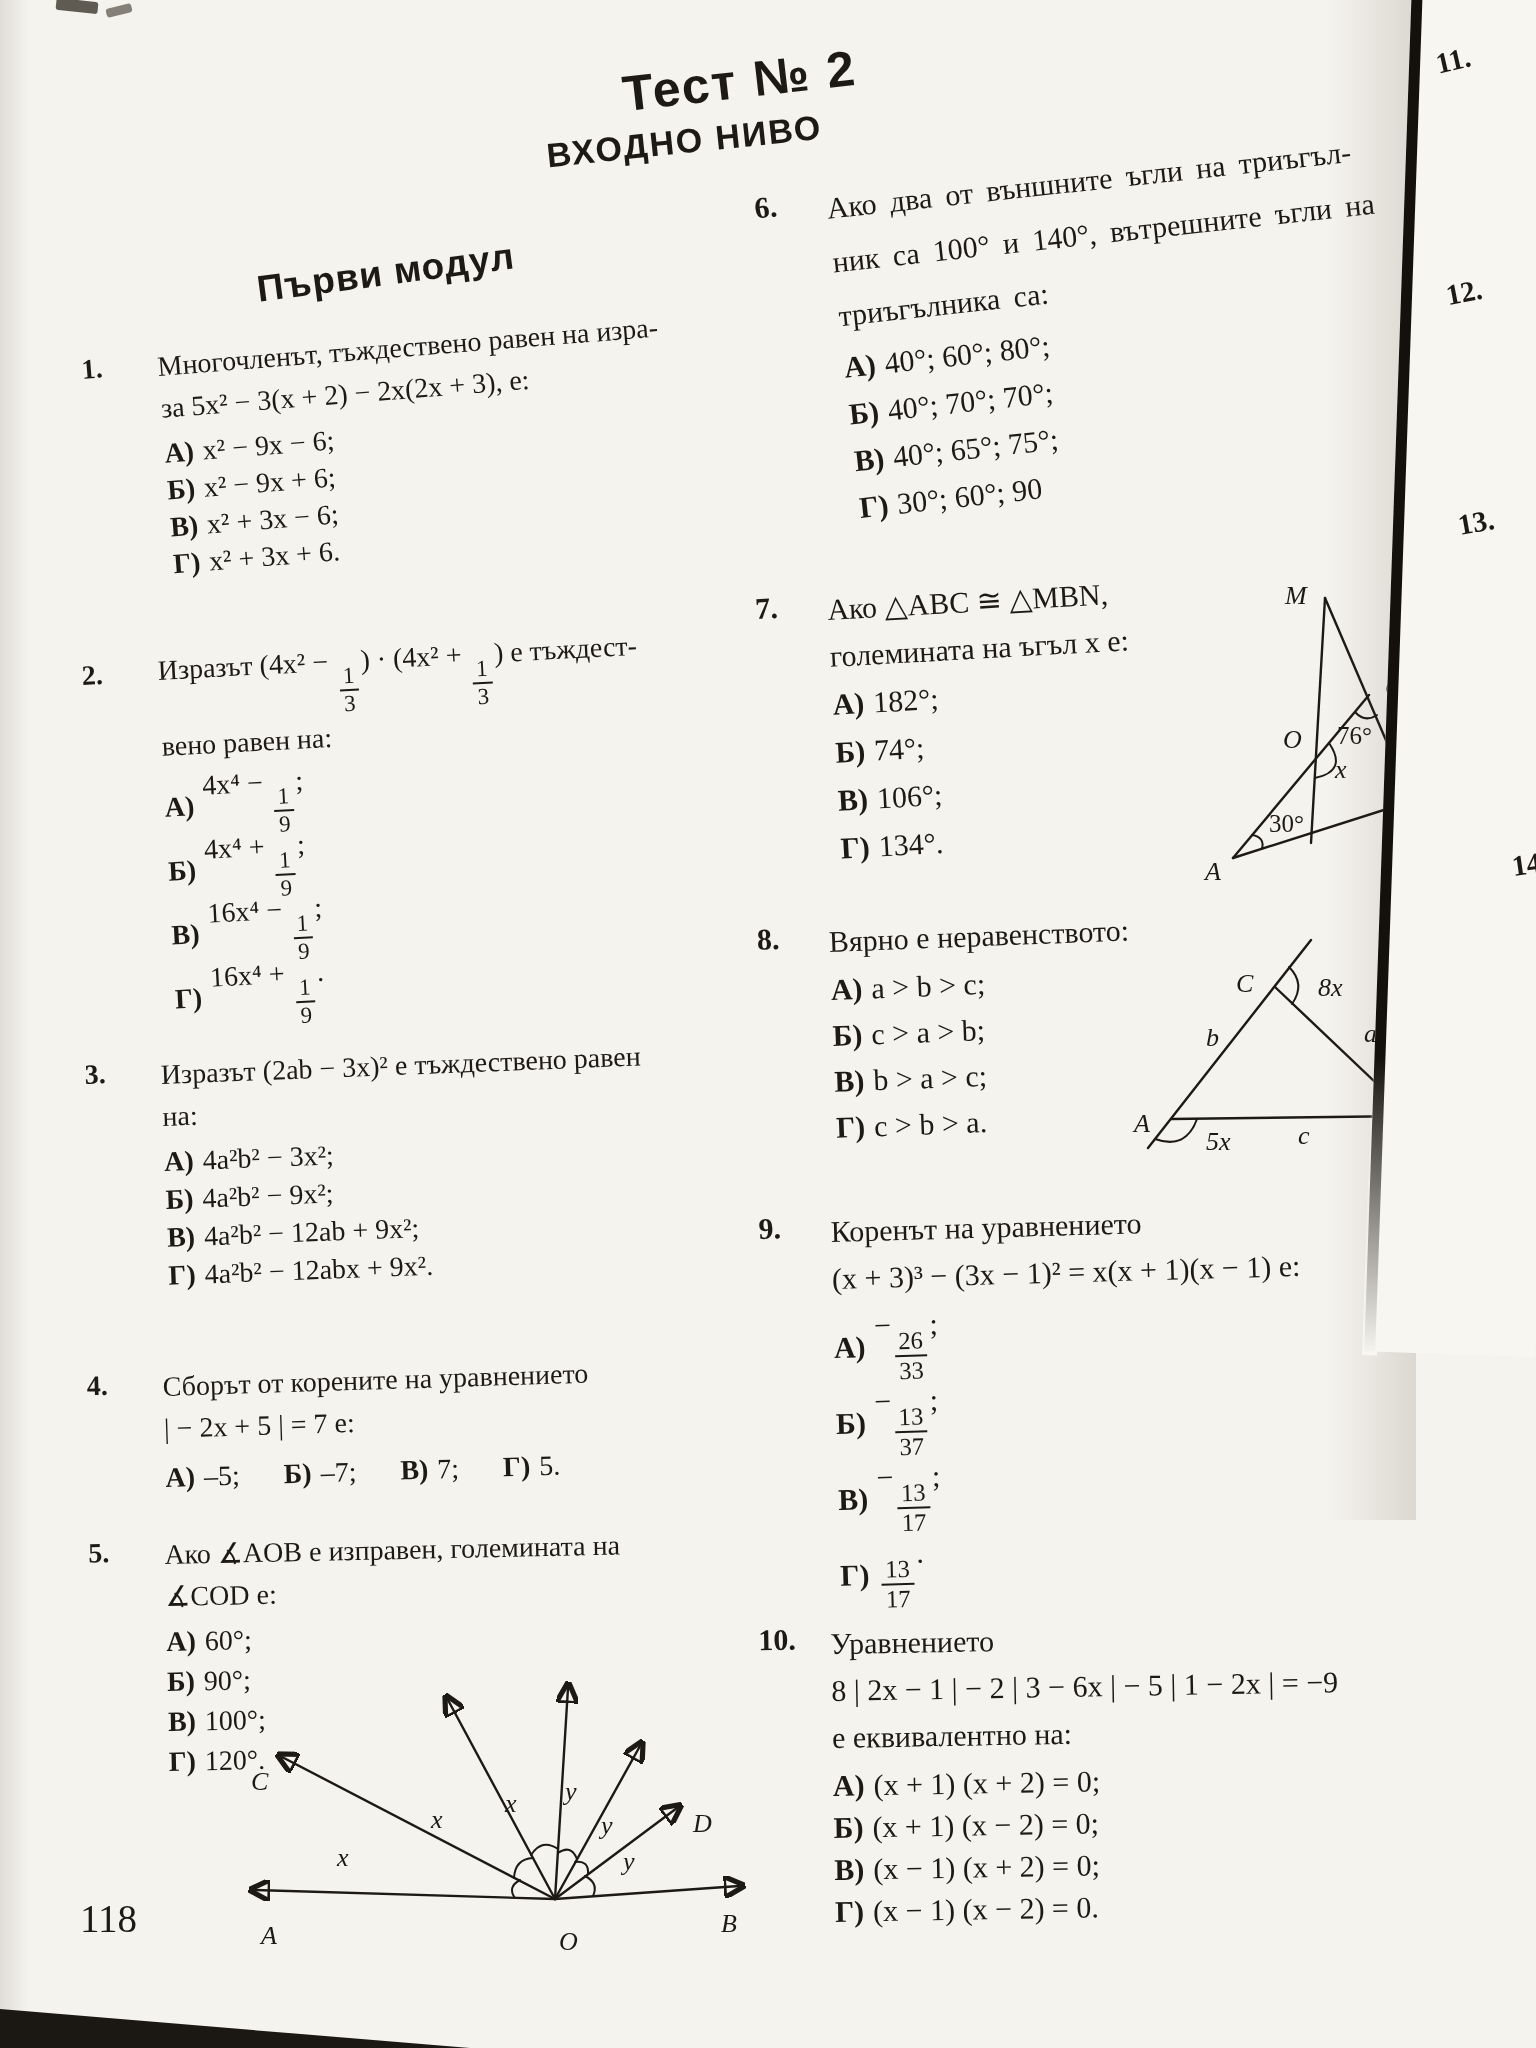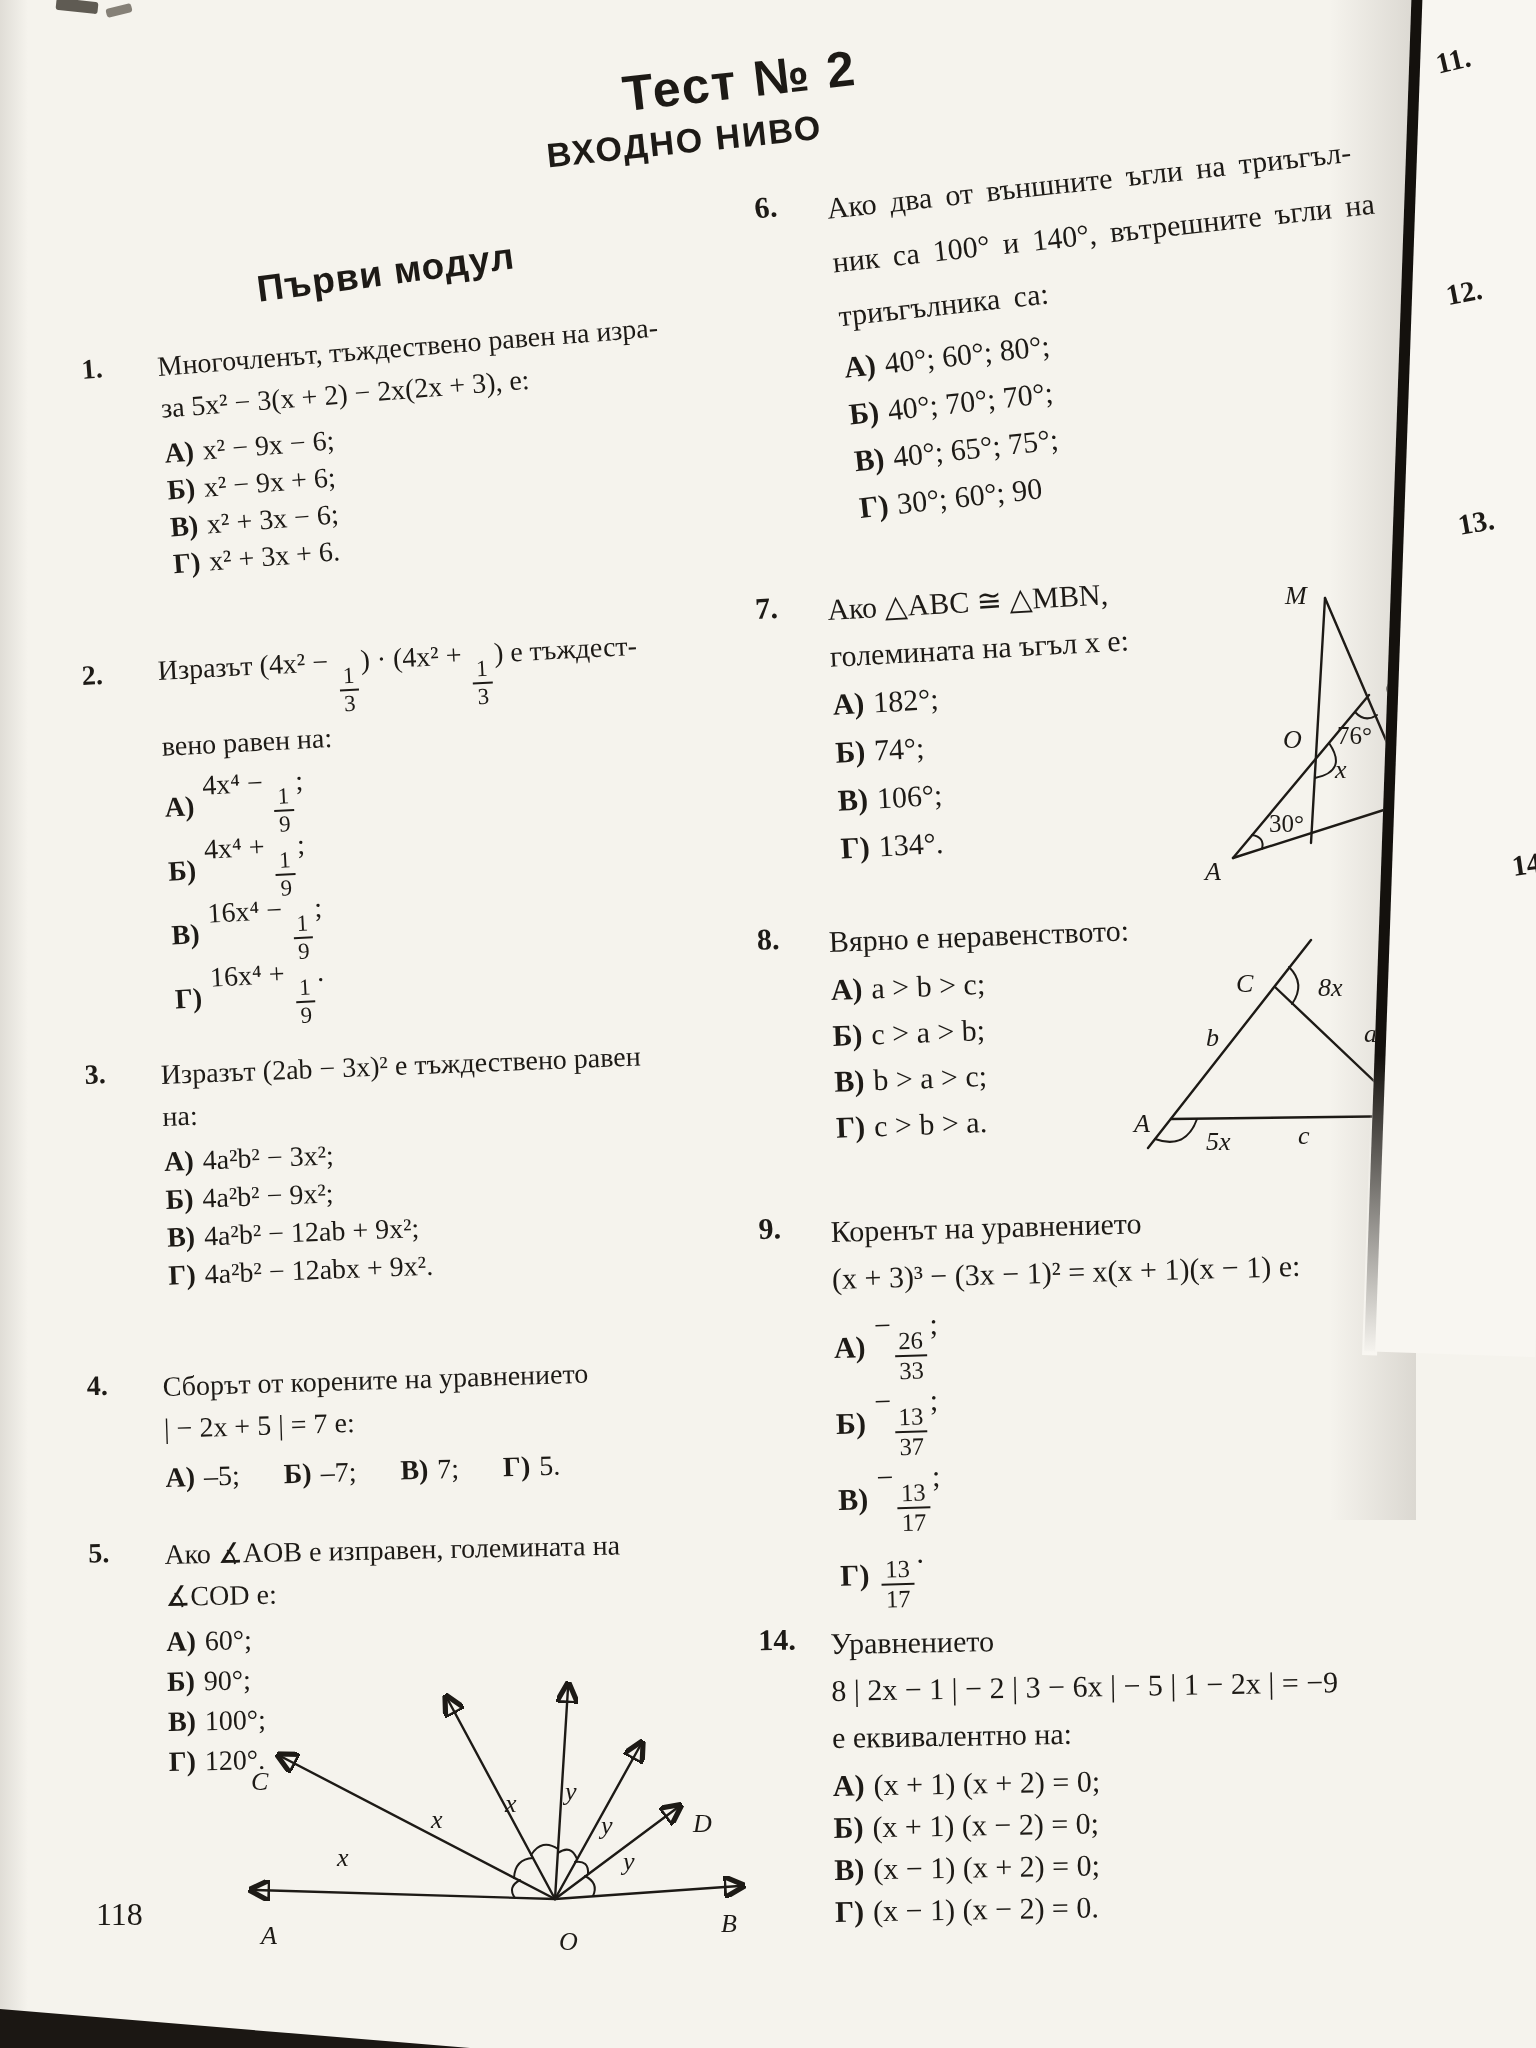--- a/index.html
+++ b/index.html
@@ -24,21 +24,21 @@
   .e12{left:1446px;top:276px;transform:rotate(-11deg)}
   .e13{left:1458px;top:506px;transform:rotate(-10deg)}
   .e14{left:1512px;top:848px;transform:rotate(-8deg)}
   
   .title{position:absolute;left:622px;top:52px;font:700 50px "Liberation Sans","DejaVu Sans",sans-serif;
     letter-spacing:2px;transform:rotate(-6.5deg);}
   .subtitle{position:absolute;left:546px;top:122px;font:600 34px "Liberation Sans","DejaVu Sans",sans-serif;
     letter-spacing:2px;transform:rotate(-6deg);}
   .module{position:absolute;left:256px;top:252px;font:700 37px "Liberation Sans","DejaVu Sans",sans-serif;
     letter-spacing:1px;transform:rotate(-7.5deg);}
-  .pagenum{position:absolute;left:80px;top:1896px;font-size:32px;margin-left:16px;}
+  .pagenum{position:absolute;left:80px;top:1896px;font-size:39px;}
   
   .q{position:absolute;width:470px;font-size:28px;transform-origin:top left;}
   .q .qnum{position:absolute;left:-76px;top:2px;font-weight:700;}
   .qline{white-space:nowrap;line-height:42px;}
   .qline.tall{line-height:66px;}
   .opts{margin-top:8px;}
   .opt{white-space:nowrap;margin-bottom:var(--g,5px);}
   .opt .ol{font-weight:700;margin-right:9px;}
   .opts.inline{display:flex;gap:44px;margin-top:12px;}
   .opts.frows .opt{display:flex;align-items:center;height:64px;margin-bottom:0;}
@@ -242,21 +242,21 @@
           <b class="ol">Г)</b>
           <span class="ot"><span class="frac">
               <span class="fnum">13</span>
               <span class="fden">17</span>
             </span>.</span>
         </div>
     </div>
   </section>
 
   <section class="q col-r q10">
-    <div class="qnum">14.</div>
+    <div class="qnum">10.</div>
     <div class="qline">Уравнението</div>
     <div class="qline">8 | 2x − 1 | − 2 | 3 − 6x | − 5 | 1 − 2x | = −9</div>
     <div class="qline">е еквивалентно на:</div>
     <div class="opts" style="--g:8px">
       <div class="opt"><b class="ol">А)</b><span class="ot">(x + 1) (x + 2) = 0;</span></div>
       <div class="opt"><b class="ol">Б)</b><span class="ot">(x + 1) (x − 2) = 0;</span></div>
       <div class="opt"><b class="ol">В)</b><span class="ot">(x − 1) (x + 2) = 0;</span></div>
       <div class="opt"><b class="ol">Г)</b><span class="ot">(x − 1) (x − 2) = 0.</span></div>
     </div>
   </section>

